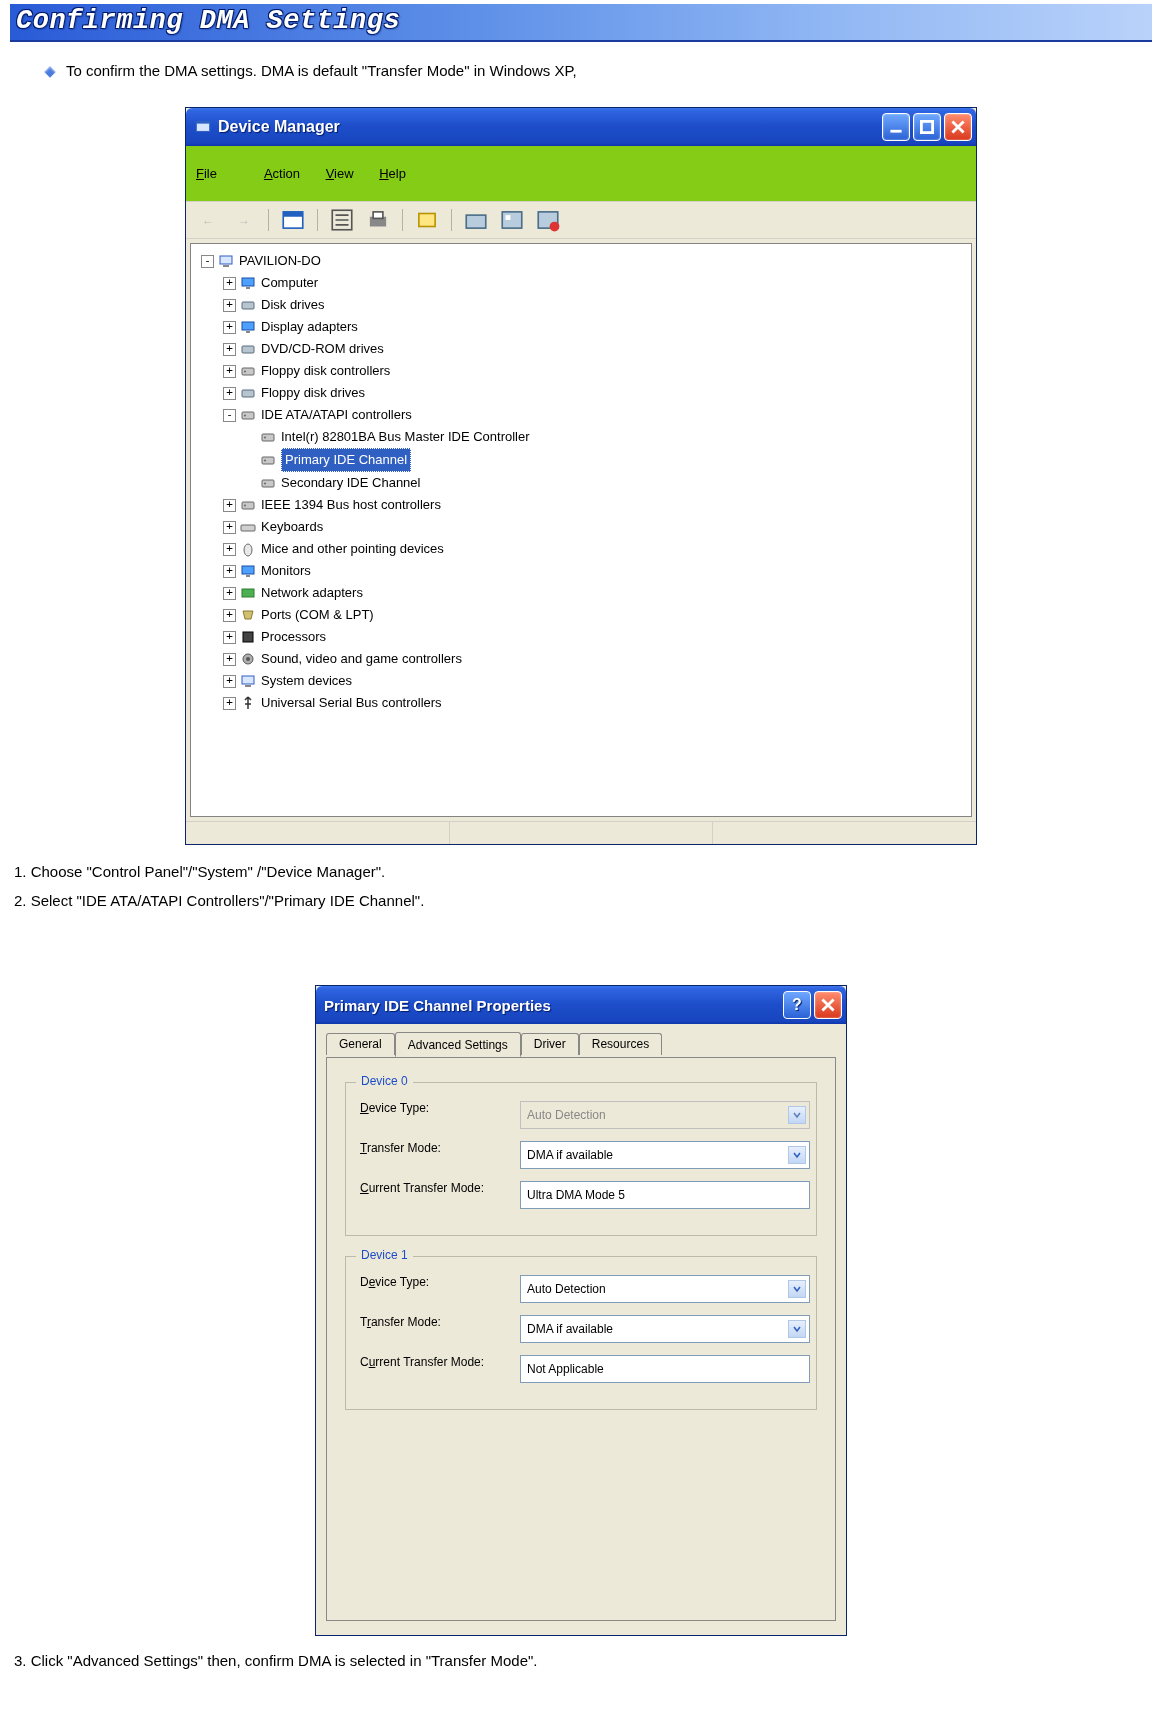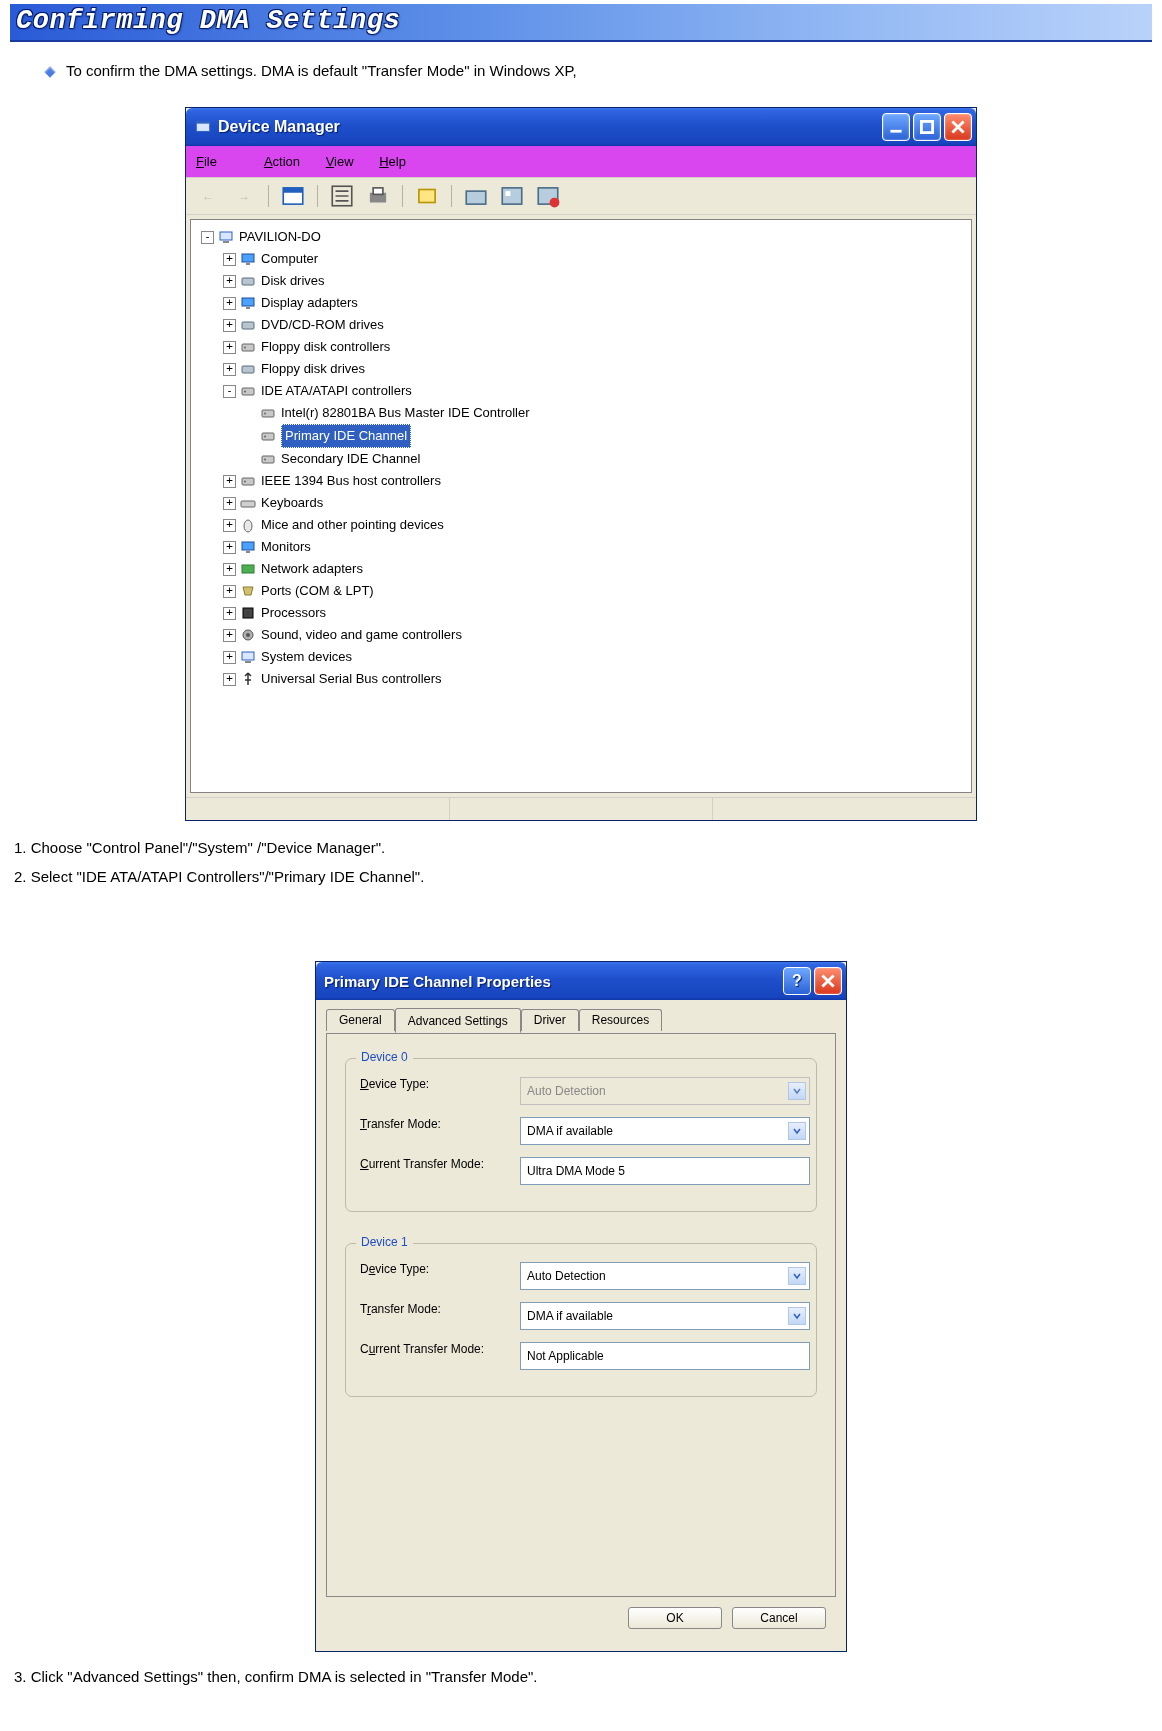--- a/index.html
+++ b/index.html
@@ -12,21 +12,21 @@
 .win{display:inline-block;border:1px solid #0a246a;background:#ece9d8;text-align:left;font-family:Tahoma,Arial,sans-serif;font-size:12px}
 .win1{width:790px}
 .xp-titlebar{background:linear-gradient(to bottom,#3b74ed 0%,#2f64e0 8%,#1d4dc9 50%,#1845bf 92%,#0d36a9 100%);color:#fff;display:flex;align-items:center;padding:4px 4px 4px 8px;height:30px;font-weight:bold;font-size:16px;text-shadow:1px 1px 1px #001b6b;border-radius:6px 6px 0 0}
 .xp-titlebar .ticon{width:18px;height:18px;margin-right:6px;display:inline-flex;align-items:center;justify-content:center}
 .xp-titlebar .ticon svg{width:18px;height:18px}
 .xp-titlebar .spacer{flex:1}
 .xp-btn{width:26px;height:26px;border-radius:4px;margin-left:3px;display:inline-flex;align-items:center;justify-content:center;border:1px solid #fff;font-weight:bold;font-size:15px;color:#fff;box-shadow:inset 0 0 2px rgba(255,255,255,.6)}
 .xp-btn.min,.xp-btn.max{background:linear-gradient(to bottom,#6fa8ff,#2b62d6)}
 .xp-btn.close{background:linear-gradient(to bottom,#ff8d6f,#d9371c)}
 .xp-btn svg{width:14px;height:14px}
-.xp-menubar{background:#d946ef;padding:8px 10px;border-bottom:1px solid #d4d0c8;font-size:13px}
+.xp-menubar{background:#84cc16;padding:20px 10px;border-bottom:1px solid #d4d0c8;font-size:13px}
 .xp-menubar span{margin-right:22px}
 .xp-menubar u{text-decoration:underline}
 .xp-toolbar{background:#ece9d8;padding:4px 8px;border-bottom:1px solid #d4d0c8;display:flex;align-items:center;gap:8px}
 .tb-btn{width:26px;height:26px;display:inline-flex;align-items:center;justify-content:center;border:1px solid transparent;color:#555}
 .tb-btn.dis{color:#bbb}
 .tb-sep{width:1px;height:22px;background:#b5b2a5;margin:0 2px}
 .tree-area{background:#fff;border:1px solid #848484;margin:4px;height:560px;overflow:hidden;padding:6px 4px;position:relative}
 .tree{font-size:13px;line-height:22px}
 .tree .row{display:flex;align-items:center;white-space:nowrap}
 .tree .ind{display:inline-block}
@@ -38,21 +38,21 @@
 .status-cell{flex:1;border-right:1px solid #d4d0c8}
 .step{padding:6px 0 6px 4px;font-size:15px}
 .win2{width:530px}
 .win2 .xp-titlebar{font-size:15px}
 .help-btn{width:26px;height:26px;border-radius:4px;margin-left:3px;display:inline-flex;align-items:center;justify-content:center;border:1px solid #fff;background:linear-gradient(to bottom,#6fa8ff,#2b62d6);color:#fff;font-weight:bold;font-size:16px}
 .dlg-body{background:#ece9d8;padding:8px 10px 14px 10px}
 .tab-strip{display:flex;align-items:flex-start;margin-bottom:0;font-size:12px}
 .tab{border:1px solid #888;border-bottom:none;padding:3px 12px 4px;background:#ece9d8;margin-right:0;border-radius:3px 3px 0 0;position:relative;top:1px}
 .tab.active{background:#ece9d8;z-index:2;padding-top:5px;top:0;border-bottom:1px solid #ece9d8}
 .tab-panel{border:1px solid #888;background:#ece9d8;padding:24px 18px 18px 18px;min-height:520px;position:relative}
-.grp{border:1px solid #bdb9ab;border-radius:7px;padding:18px 6px 14px 14px;margin-bottom:31px;position:relative}
+.grp{border:1px solid #bdb9ab;border-radius:0;padding:18px 6px 14px 14px;margin-bottom:20px;position:relative}
 .grp-title{position:absolute;top:-9px;left:10px;background:#ece9d8;padding:0 5px;color:#1d4dc9;font-size:12px}
 .frow{display:flex;align-items:flex-start;margin-bottom:12px;font-size:12px}
 .flabel{width:160px}
 .finput{border:1px solid #7f9db9;background:#fff;height:22px;padding:2px 6px;flex:1;font-size:12px;display:flex;align-items:center;justify-content:space-between}
 .finput.dis{background:#ece9d8;color:#888;border-color:#c0c0c0}
 .finput .dd{width:16px;height:16px;border:1px solid #b0c7e8;background:linear-gradient(#e7effc,#c2d7f5);display:flex;align-items:center;justify-content:center;margin-right:-3px}
 .finput .dd svg{width:8px;height:8px}
 .finput.noarrow .dd{visibility:hidden}
 .btnrow{display:flex;justify-content:flex-end;gap:10px;padding:10px 10px 8px;background:#ece9d8;border-top:0}
 .xpbutton{border:1px solid #888;background:linear-gradient(#fff,#ece9d8);padding:3px 0;width:92px;text-align:center;font-size:12px;border-radius:3px}
@@ -471,22 +471,18 @@
             <div class="frow">
               <div class="flabel">C<u>u</u>rrent Transfer Mode:</div>
               <div class="finput noarrow">
                 <span>Not Applicable</span>
                   <span class="dd"></span>
               </div>
             </div>
           </div>
 
         </div>
-        <div class="btnrow">
-          <div class="xpbutton">OK</div>
-          <div class="xpbutton">Cancel</div>
-        </div>
       </div>
     </div>
   </div>
 
   <div class="step">3. Click "Advanced Settings" then, confirm DMA  is selected in "Transfer Mode".</div>
 </div>
 
 </body></html>

